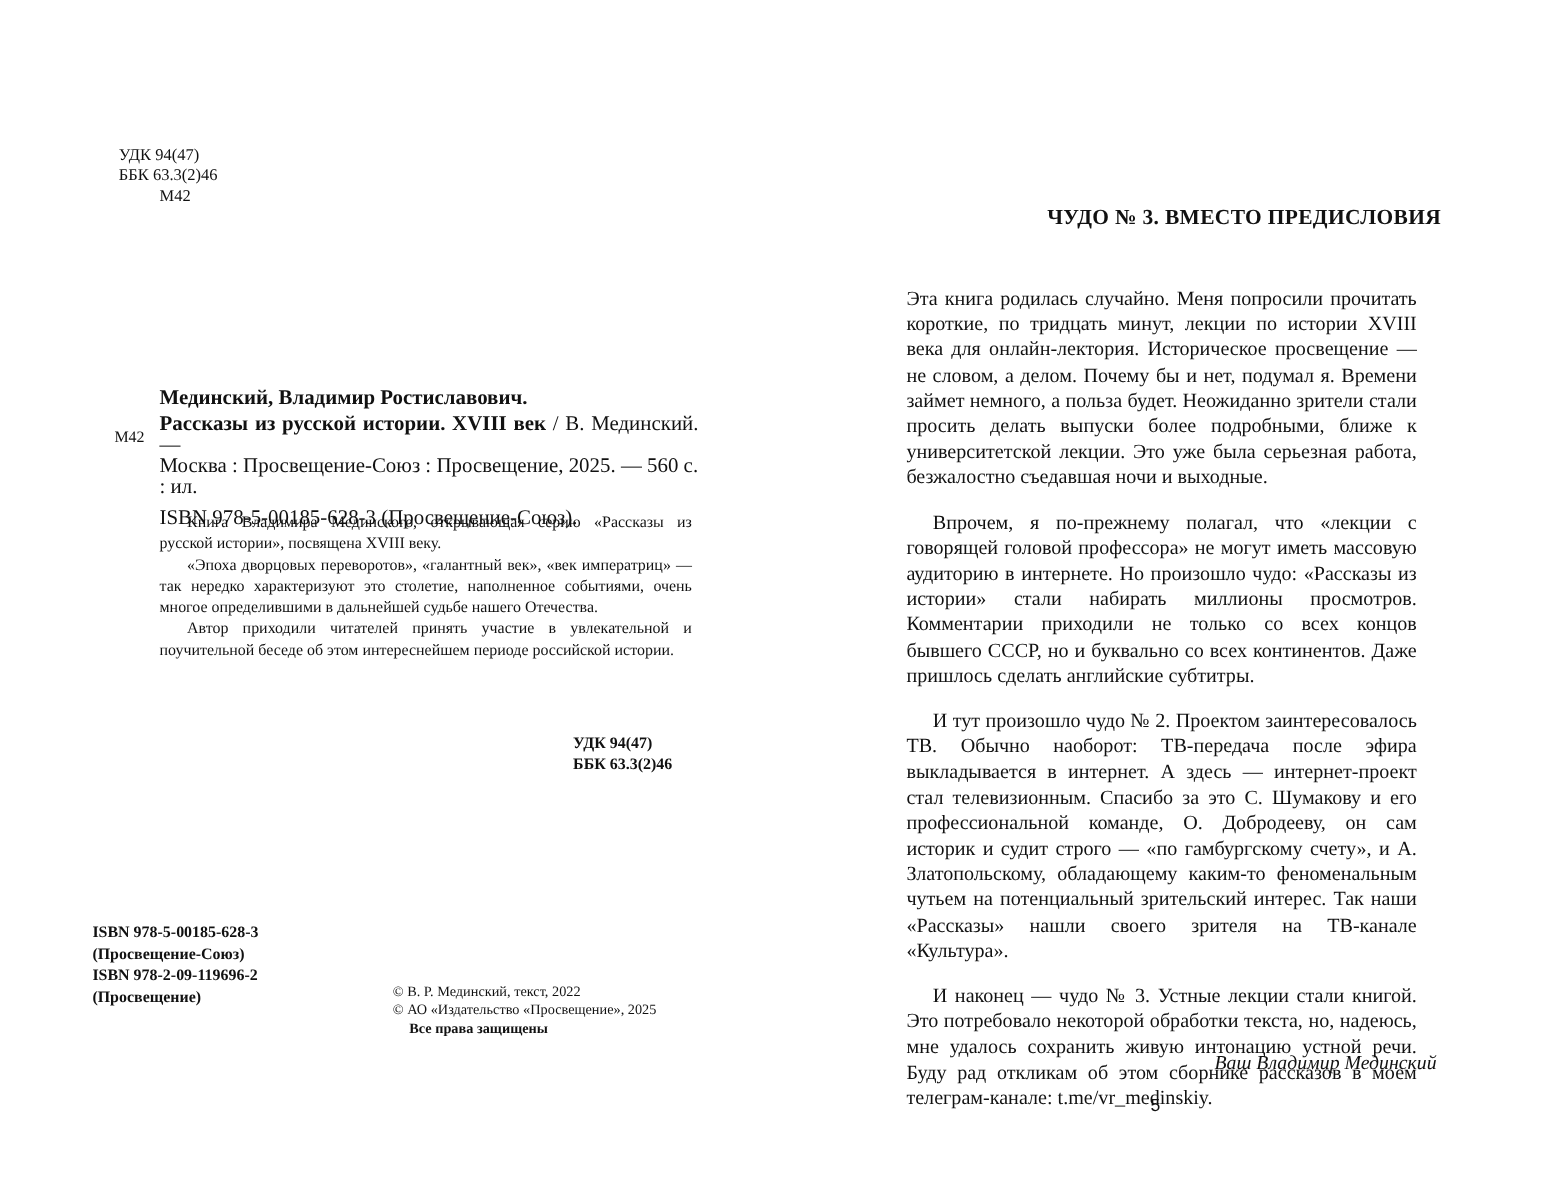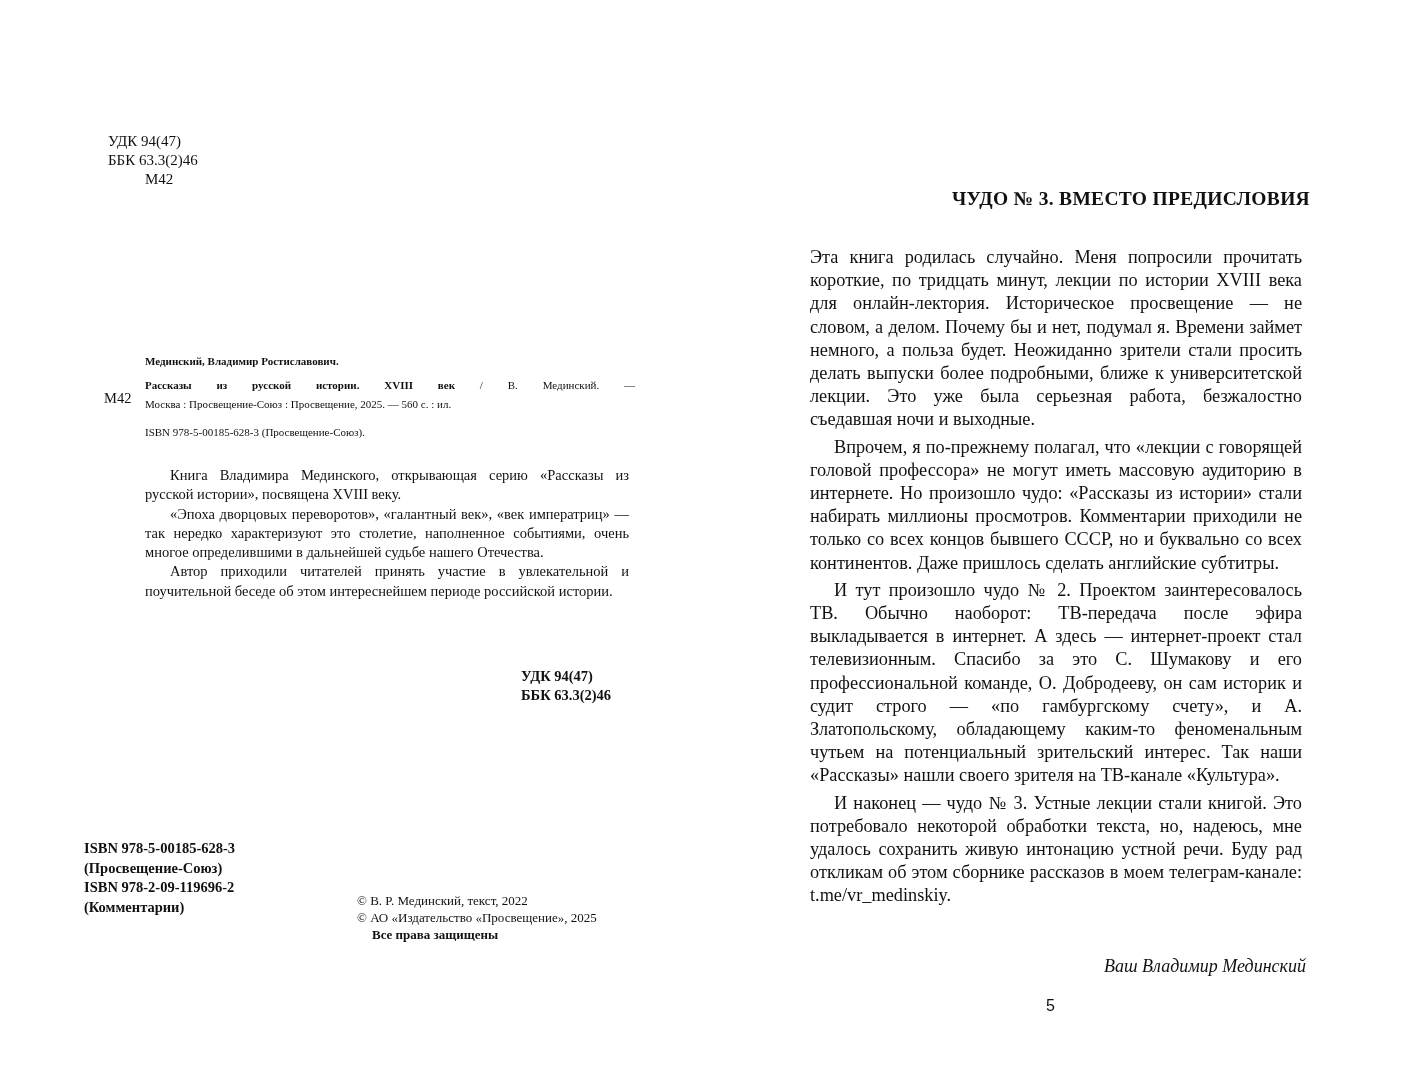--- a/index.html
+++ b/index.html
@@ -2,37 +2,37 @@
 <html><head>
   <meta charset="utf-8">
   <style>
     html, body { margin: 0; padding: 0; background: #ffffff; }
     body { width: 1424px; height: 1080px; position: relative; overflow: hidden; color: #111111;
            font-family: "Liberation Serif", "DejaVu Serif", serif; }
     .abs { position: absolute; }
     
     .udk-top { left: 108px; top: 132px; font-size: 15px; line-height: 19px; }
     .udk-top .m42 { padding-left: 37px; }
-    .catalog { left: 145px; top: 352px; width: 490px; font-size: 11px; line-height: 19px; }
+    .catalog { left: 145px; top: 352px; width: 490px; font-size: 19px; line-height: 19px; }
     .catalog .author { font-weight: bold; margin-bottom: 5px; }
     .catalog .title-line { text-align: justify; text-align-last: justify; }
     .catalog .title-line b { font-weight: bold; }
     .catalog .isbns { margin-top: 9px; }
     .m42-side { left: 104px; top: 390px; font-size: 14.5px; }
     .annotation { left: 145px; top: 466px; width: 484px; font-size: 14.5px; line-height: 19.3px; }
     .annotation p { margin: 0; text-indent: 25px; text-align: justify; hyphens: manual; }
     .udk-bottom { left: 521px; top: 667px; font-size: 14.5px; line-height: 19px; font-weight: bold; }
     .isbn-bottom { left: 84px; top: 839px; font-size: 14.5px; line-height: 19.5px; font-weight: bold; }
     .copyright { left: 357px; top: 892px; font-size: 13px; line-height: 17px; }
     .copyright .indent { padding-left: 15px; font-weight: bold; }
     
     .chapter-title { left: 800px; width: 510px; top: 188px; text-align: right; font-weight: bold;
                      font-size: 19.5px; letter-spacing: 0.3px; }
     .body-text { left: 806px; top: 242px; width: 500px; font-size: 18.3px; line-height: 23.2px; }
-    .body-text p { margin: 4px; text-indent: 24px; text-align: justify; }
+    .body-text p { margin: 18px; text-indent: 24px; text-align: justify; }
     .body-text p:first-child { text-indent: 0; }
     .signature { left: 800px; width: 506px; top: 956px; text-align: right; font-style: italic; font-size: 18px; }
     .page-number { left: 1046px; top: 997px; font-family: "Liberation Sans", "DejaVu Sans", sans-serif; font-size: 16px; }
   </style>
 </head>
 <body>
 
 <div class="abs udk-top">
   <div>УДК 94(47)</div>
   <div>ББК 63.3(2)46</div>
@@ -58,21 +58,21 @@
 
 <div class="abs udk-bottom">
   <div>УДК 94(47)</div>
   <div>ББК 63.3(2)46</div>
 </div>
 
 <div class="abs isbn-bottom">
   <div>ISBN 978-5-00185-628-3</div>
   <div>(Просвещение-Союз)</div>
   <div>ISBN 978-2-09-119696-2</div>
-  <div>(Комментарии)</div>
+  <div>(Просвещение)</div>
 </div>
 
 <div class="abs copyright">
   <div>© В. Р. Мединский, текст, 2022</div>
   <div>© АО «Издательство «Просвещение», 2025</div>
   <div class="indent">Все права защищены</div>
 </div>
 
 <div class="abs chapter-title">ЧУДО № 3. ВМЕСТО ПРЕДИСЛОВИЯ</div>
 

